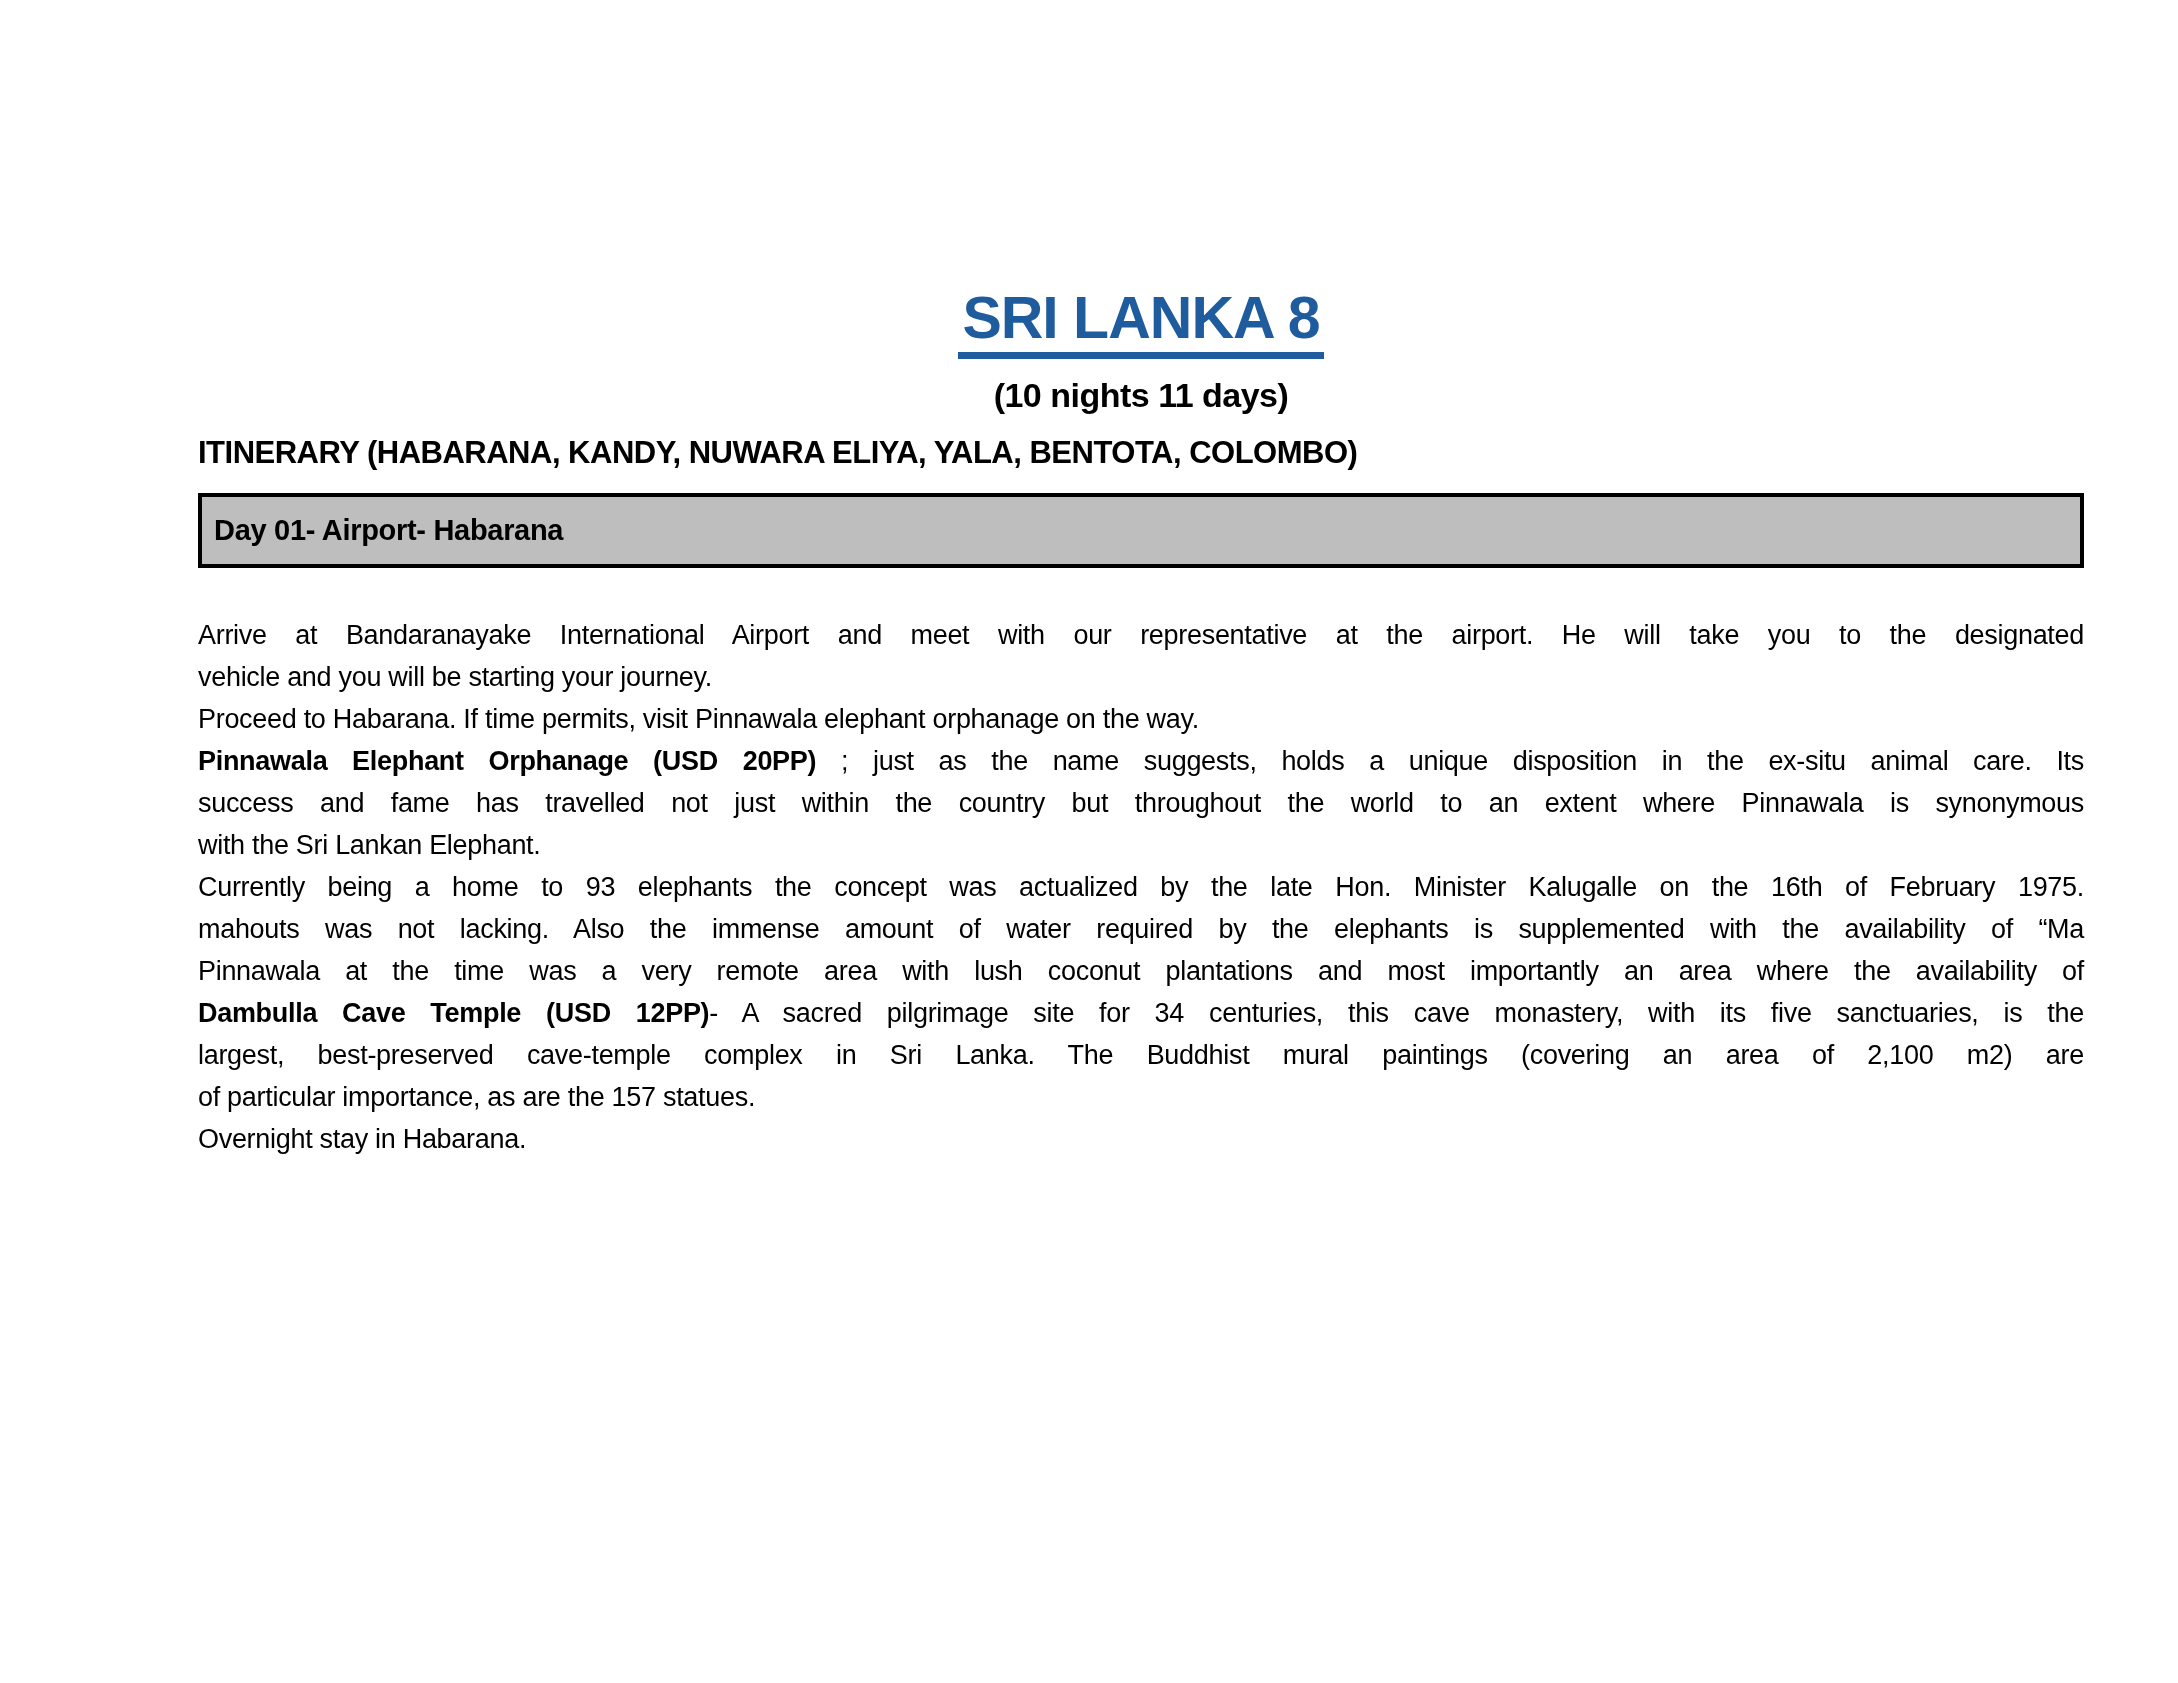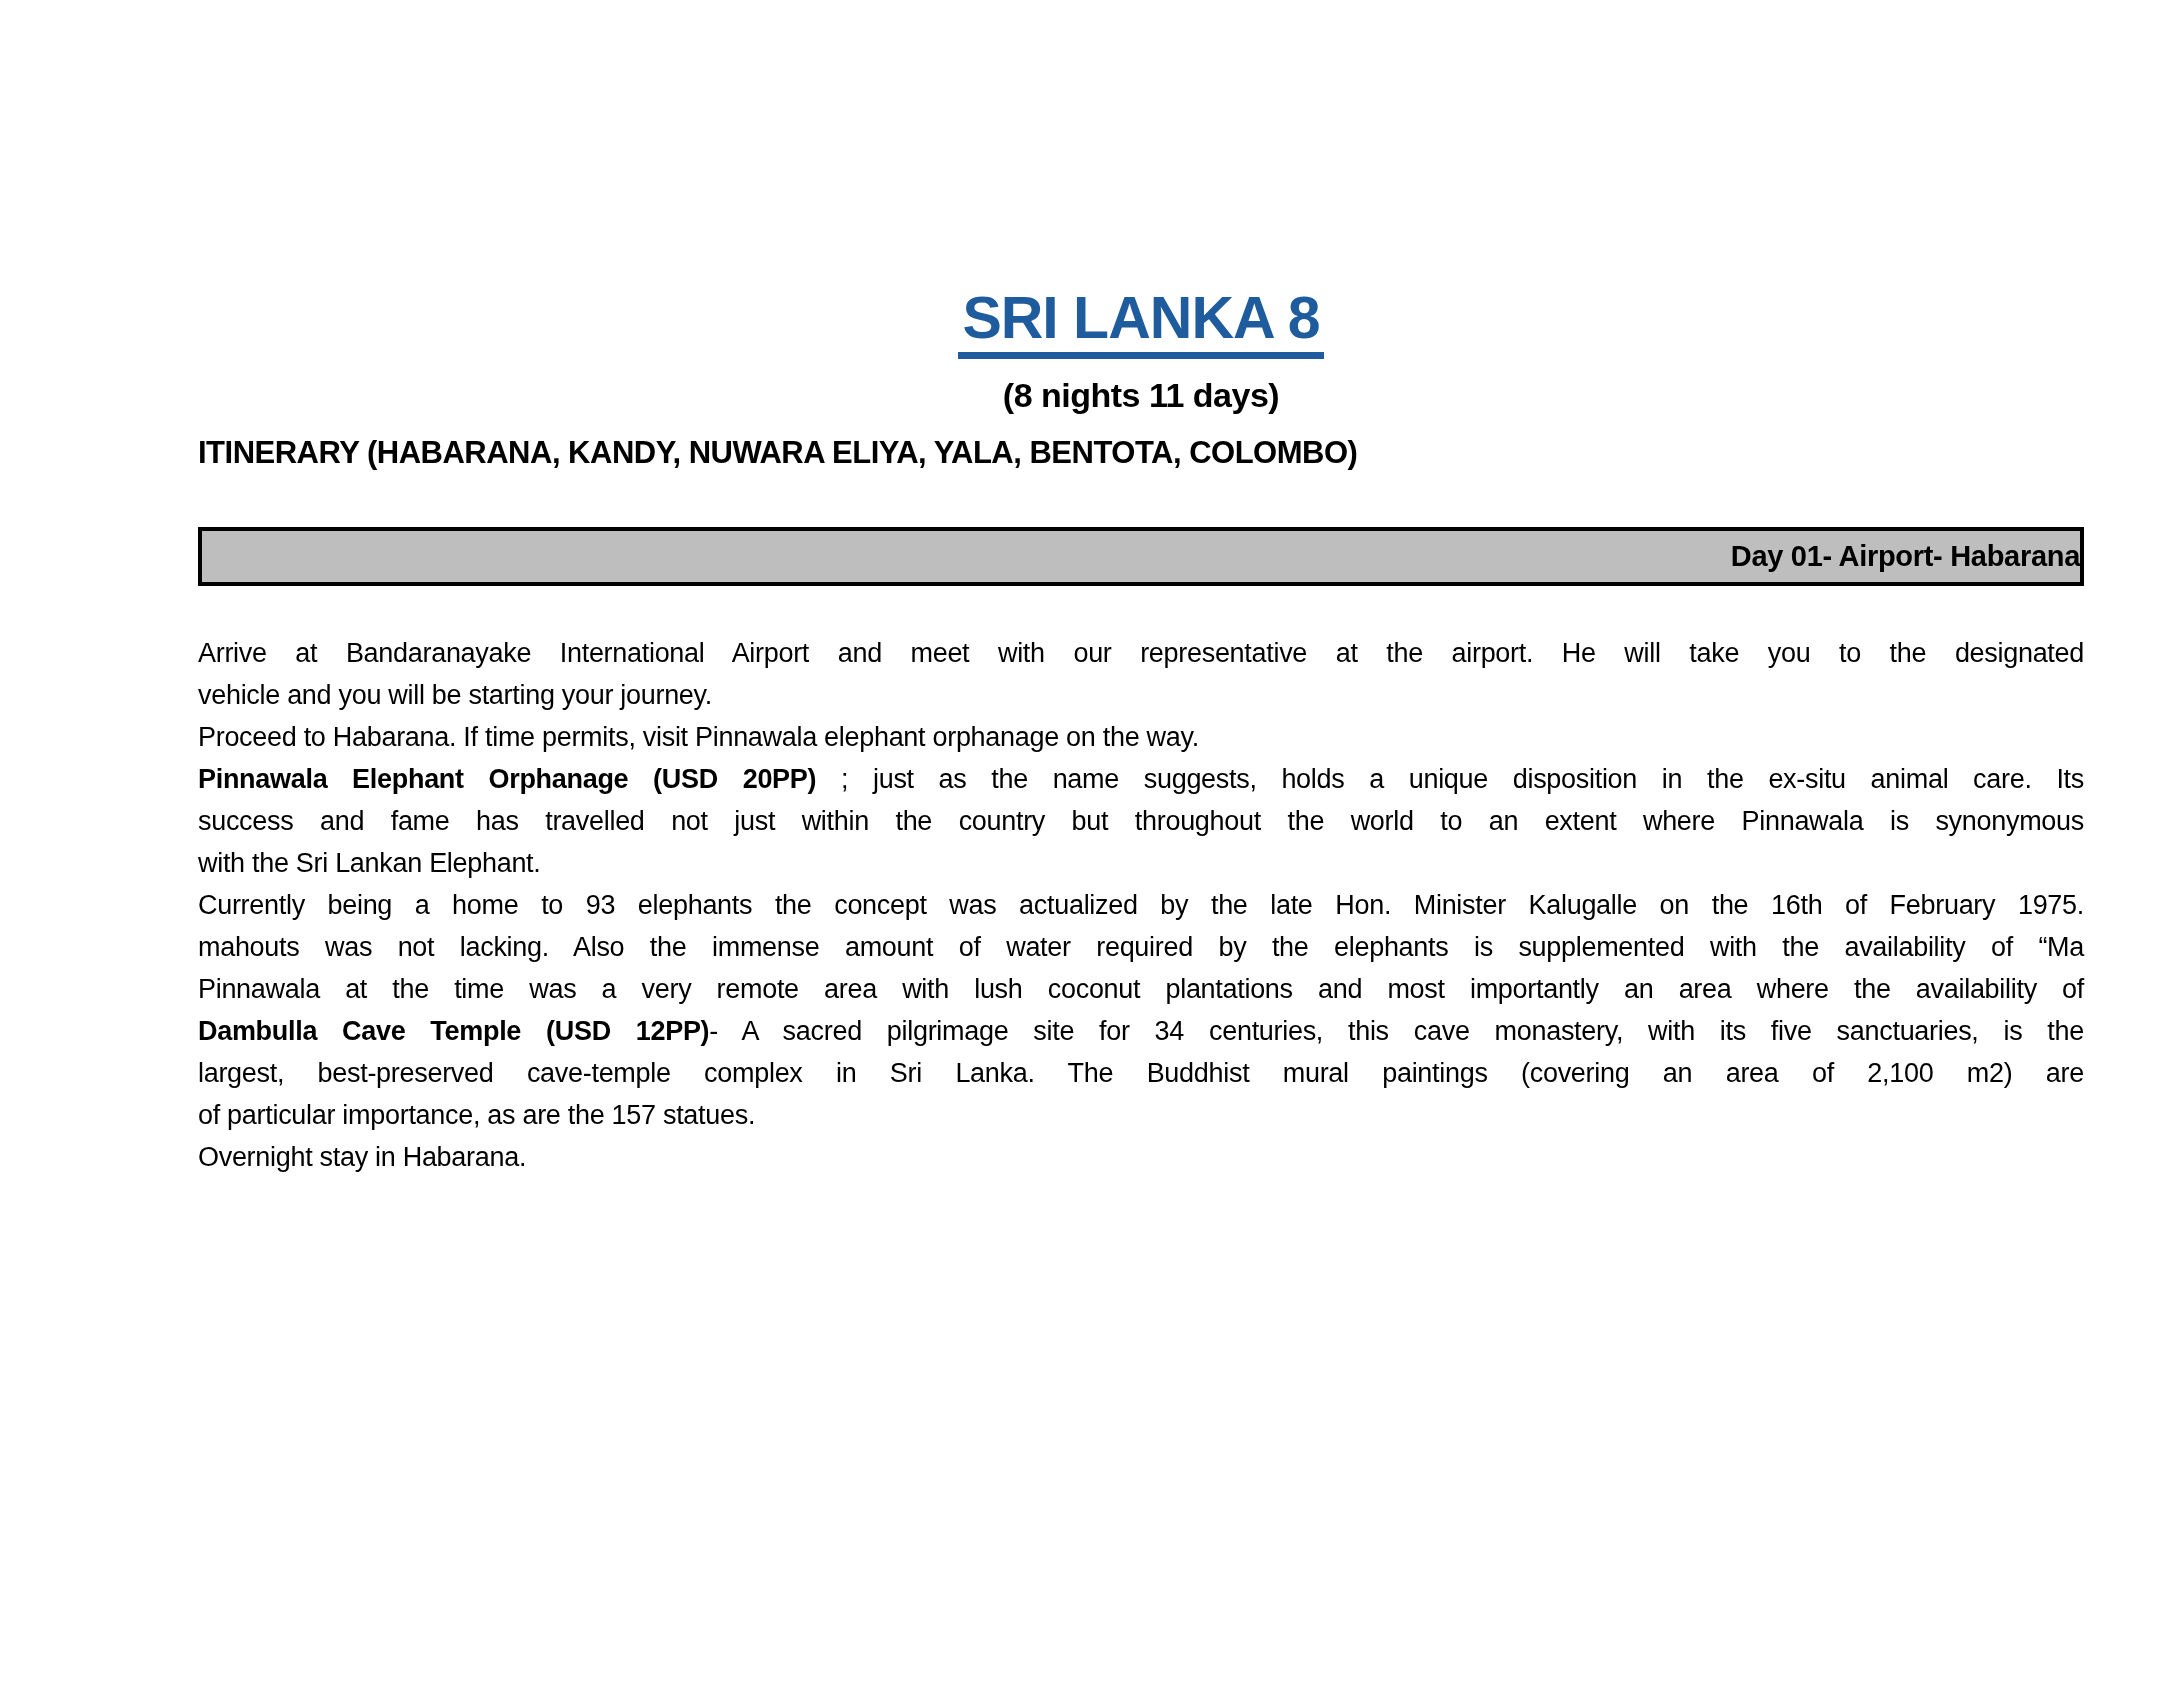--- a/index.html
+++ b/index.html
@@ -44,28 +44,27 @@
   }
   .itinerary {
     margin-top: 18px;
     font-size: 31px;
     line-height: 1.2;
     font-weight: bold;
     letter-spacing: -0.5px;
   }
   .day-box {
     box-sizing: border-box;
-    margin-top: 56px;
-    height: 59px;
+    margin-top: 22px;
+    height: 75px;
     background: var(--header-bg, #BEBEBE);
     border: 4px solid var(--header-border, #000000);
     display: flex;
     align-items: center;
     padding-left: 12px;
-    justify-content: flex-end;
   }
   .day-box .day-label {
     font-size: 29px;
     font-weight: bold;
     letter-spacing: -0.3px;
   }
   .bodytext {
     margin-top: 46px;
     font-size: 27px;
     line-height: 42px;
@@ -86,21 +85,21 @@
 </style>
 </head>
 <body>
 
 <div class="page">
 
   <div class="title-wrap">
     <span class="doc-title">SRI LANKA 8</span>
   </div>
 
-  <div class="subtitle">(8 nights 11 days)</div>
+  <div class="subtitle">(10 nights 11 days)</div>
 
   <div class="itinerary">ITINERARY (HABARANA, KANDY, NUWARA ELIYA, YALA, BENTOTA, COLOMBO)</div>
 
   <div class="day-box">
     <span class="day-label">Day 01- Airport- Habarana</span>
   </div>
 
   <div class="bodytext">
 
     <div class="para">

